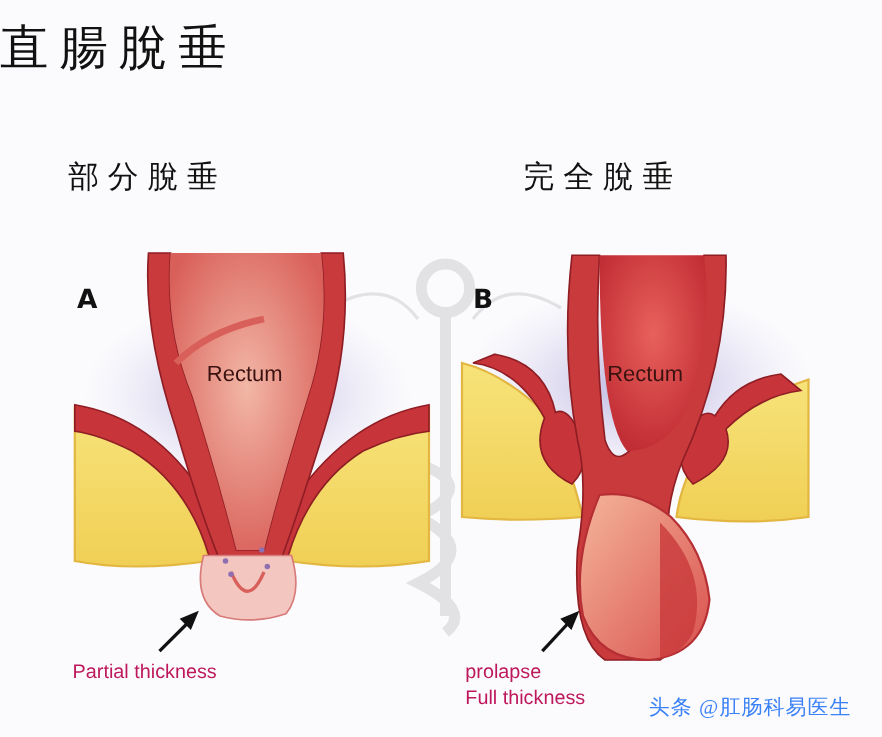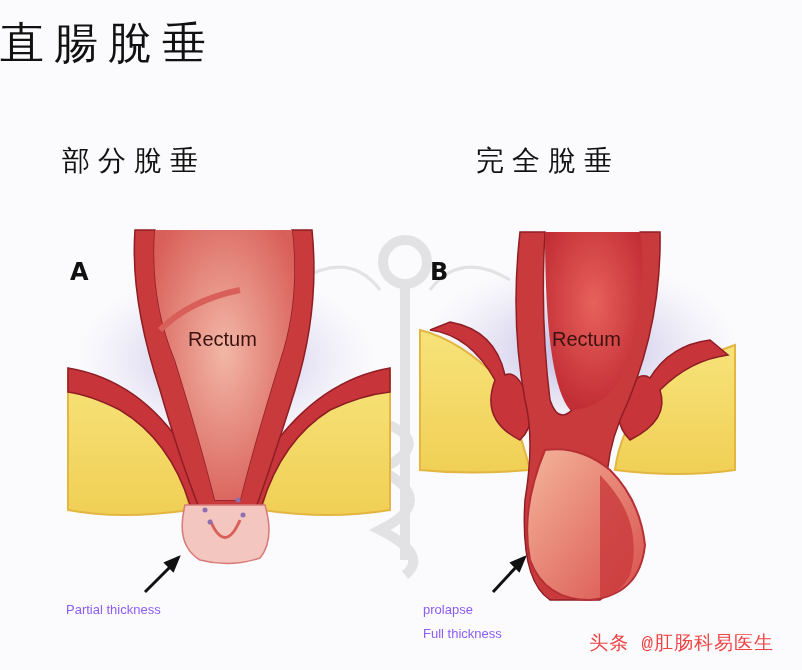--- a/index.html
+++ b/index.html
@@ -8,26 +8,26 @@
   .title { position:absolute; left:0; width:722px; top:14px; text-align:left;
            font-family:"DejaVu Serif", serif; font-size:44px; letter-spacing:10px; color:#111; }
   .subtitle { position:absolute; top:142px; font-size:28px; letter-spacing:8px; color:#111;
               font-family:"DejaVu Serif", serif; }
   .sub-a { left:62px; }
   .sub-b { left:440px;margin-left:36px; }
   .panel-letter { position:absolute; font-family:"DejaVu Sans", sans-serif; font-weight:bold;
                   font-size:24px; color:#111; }
   .letter-a { left:70px; top:258px; }
   .letter-b { left:430px; top:258px; }
-  .caption { position:absolute; font-family:"Liberation Sans", sans-serif; font-size:13px;
-             line-height:24px; color:#8b5cf6; }
+  .caption { position:absolute; font-family:"Liberation Sans", sans-serif; font-size:18px;
+             line-height:24px; color:#be185d; }
   .cap-a { left:66px; top:598px; }
   .cap-b { left:423px; top:598px; }
-  .watermark { position:absolute; right:28px; top:630px; font-family:Liberation Mono, monospace;
-               font-size:19px; color:#ef4444; letter-spacing:1px; }
+  .watermark { position:absolute; right:28px; top:630px; font-family:Liberation Serif, serif;
+               font-size:19px; color:#3b82f6; letter-spacing:1px; }
   .rect-label { font-family:"Liberation Sans", sans-serif; font-size:20px; fill:#3a1210; }
   svg.art { position:absolute; left:0; top:0; }
 </style>
 </head>
 <body>
 
 <div class="title">直腸脫垂</div>
 <div class="subtitle sub-a">部分脫垂</div>
 <div class="subtitle sub-b">完全脫垂</div>
 

